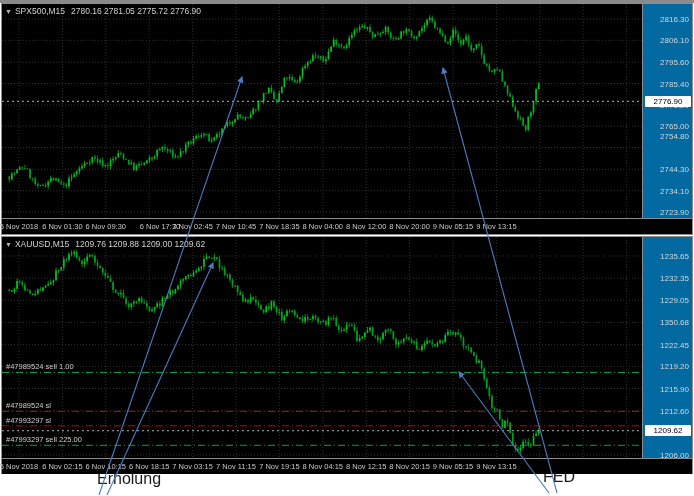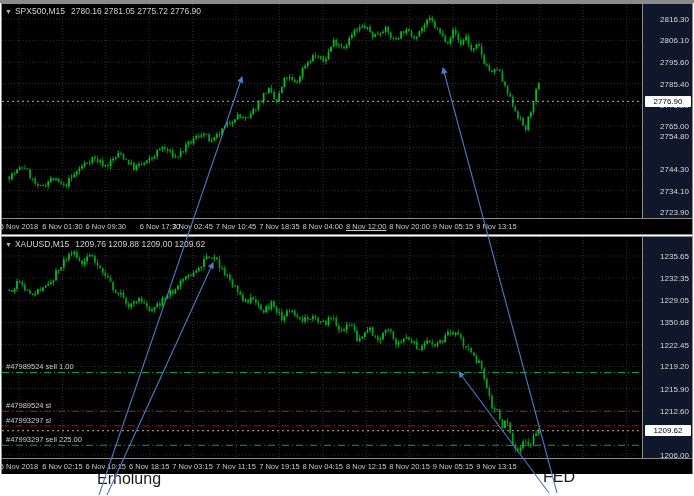--- a/index.html
+++ b/index.html
@@ -8,21 +8,21 @@
   .topbar{position:absolute;left:0;top:0;width:694px;height:3px;background:#8a8a8a;}
   .panel{position:absolute;left:1px;width:692px;background:#000;border:1px solid #8c8c8c;box-sizing:border-box;}
   #panel0{top:3px;height:232px;}
   #panel1{top:236px;height:239px;}
   .plot{position:absolute;left:0;top:0;display:block;}
   .chart-header{position:absolute;left:3px;top:2px;font-size:8.5px;color:#d4d4d4;white-space:nowrap;z-index:5;}
   .chart-header .tri{color:#b5b5b5;font-size:7px;margin-right:3px;}
   .chart-header .ohlc{margin-left:6px;color:#cfcfcf;}
   .timeaxis{position:absolute;left:0;right:0;bottom:0;height:15px;background:#000;border-top:1px solid #8c8c8c;z-index:4;}
   .timeaxis span{position:absolute;top:3px;font-size:7.5px;color:#c9c9c9;white-space:nowrap;transform:translateX(-50%);}
-  .paxis{position:absolute;right:0;top:0;bottom:15px;width:49px;background:#0f172a;border-left:1px solid #8c8c8c;z-index:3;}
+  .paxis{position:absolute;right:0;top:0;bottom:15px;width:49px;background:#0369a1;border-left:1px solid #8c8c8c;z-index:3;}
   .paxis .ptick{position:absolute;right:3px;font-size:8px;color:#d6d6d6;white-space:nowrap;}
   .cur-tag{position:absolute;right:1px;width:46px;height:11px;background:#fff;color:#000;
            font-size:8px;line-height:11px;text-align:center;border-radius:1px;z-index:6;}
   .annstrip{position:absolute;left:0;top:474px;width:694px;height:40px;background:#fff;}
   .annotation{position:absolute;color:#1b1b1b;font-size:16px;white-space:nowrap;}
   #overlay{position:absolute;left:0;top:0;width:694px;height:496px;z-index:9;pointer-events:none;}
 </style>
 </head>
 <body>
 
@@ -477,21 +477,21 @@
     </div>
     <div class="timeaxis" id="taxis0">
         <span style="left: 17px;">5 Nov 2018</span>
         <span style="left: 60.4px;">6 Nov 01:30</span>
         <span style="left: 103.8px;">6 Nov 09:30</span>
         <span style="left: 154px; padding-left: 8px;">6 Nov 17:30</span>
         <span style="left: 190.6px;">7 Nov 02:45</span>
         <span style="left: 234px;">7 Nov 10:45</span>
         <span style="left: 277.4px;">7 Nov 18:35</span>
         <span style="left: 320.8px;">8 Nov 04:00</span>
-        <span style="left: 364.2px; text-decoration: underline;">8 Nov 12:00</span>
+        <span style="left: 364.2px;">8 Nov 12:00</span>
         <span style="left: 407.6px;">8 Nov 20:00</span>
         <span style="left: 451px;">9 Nov 05:15</span>
         <span style="left: 494.4px;">9 Nov 13:15</span>
       </div>
     <div class="paxis" id="paxis0">
         <span class="ptick" style="top: 11px;">2816.30</span>
         <span class="ptick" style="top: 32.3078px;">2806.10</span>
         <span class="ptick" style="top: 54.2423px;">2795.60</span>
         <span class="ptick" style="top: 75.5501px;">2785.40</span>
         <span class="ptick" style="top: 96.8579px;">2775.20</span>

